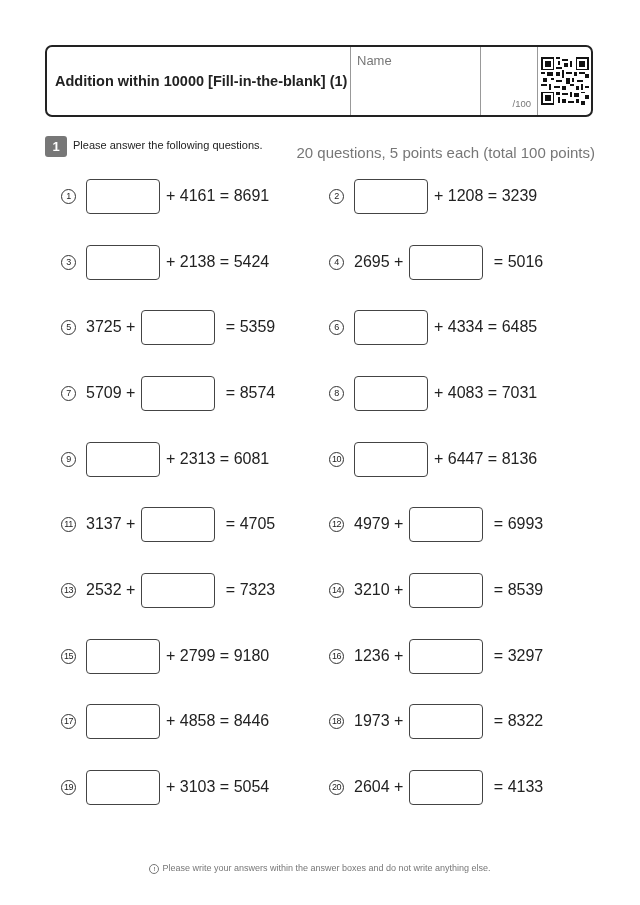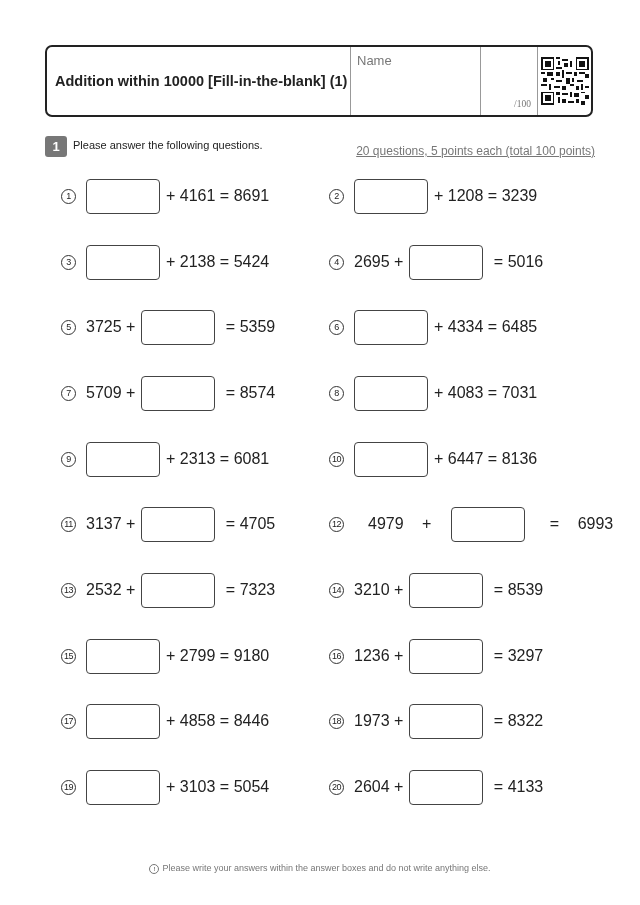--- a/index.html
+++ b/index.html
@@ -15,33 +15,33 @@
     border-right: 1px solid #999; box-sizing: border-box; padding-left: 8px;
   }
   .header .title-cell span { font-weight: bold; font-size: 14.5px; white-space: nowrap; }
   .header .name-cell {
     width: 130px; border-right: 1px solid #999; box-sizing: border-box; position: relative;
   }
   .header .name-cell span { position: absolute; left: 6px; top: 6px; font-size: 13px; color: #777; }
   .header .score-cell {
     width: 57px; border-right: 1px solid #999; box-sizing: border-box; position: relative;
   }
-  .header .score-cell span { position: absolute; right: 6px; bottom: 6px; font-size: 9.5px; color: #777; font-family: Liberation Serif, serif; }
+  .header .score-cell span { position: absolute; right: 6px; bottom: 6px; font-size: 9.5px; color: #777; }
   .header .qr-cell { flex: 1; display: flex; align-items: center; justify-content: center; }
   .qr { width: 48px; height: 48px; }
 
   .section {
     position: absolute; left: 45px; top: 136px; width: 550px; height: 22px;
   }
   .section .badge {
     position: absolute; left: 0; top: 0; width: 22px; height: 21px; background: #777; color: #fff;
     border-radius: 3px; font-weight: bold; font-size: 13px; display: flex; align-items: center; justify-content: center;
   }
   .section .instr { position: absolute; left: 28px; top: 3px; font-size: 11px; color: #222; }
-  .section .points { position: absolute; right: 0; top: 8px; font-size: 12px; color: #777; text-decoration: underline; }
+  .section .points { position: absolute; right: 0; top: 8px; font-size: 15px; color: #777; }
 
   .problem {
     position: absolute; height: 36px; display: flex; align-items: center;
     font-size: 16px; color: #222; white-space: nowrap;
   }
   .num {
     width: 15px; height: 15px; border: 1px solid #333; border-radius: 50%;
     display: inline-flex; align-items: center; justify-content: center;
     font-size: 9px; margin-right: 10px; box-sizing: border-box; letter-spacing: -0.5px;
   }
@@ -219,21 +219,21 @@
       <span class="txt">8136</span>
     </div>
     <div class="problem" style="left: 61px; top: 506px;">
       <span class="num">11</span>
       <span class="txt">3137</span>
       <span class="txt">&nbsp;+</span>
       <span class="box mid"></span>
       <span class="txt">&nbsp;=&nbsp;</span>
       <span class="txt">4705</span>
     </div>
-    <div class="problem" style="left: 329px; top: 506px; gap: 14px;">
+    <div class="problem" style="left: 329px; top: 506px;">
       <span class="num">12</span>
       <span class="txt">4979</span>
       <span class="txt">&nbsp;+</span>
       <span class="box mid"></span>
       <span class="txt">&nbsp;=&nbsp;</span>
       <span class="txt">6993</span>
     </div>
     <div class="problem" style="left: 61px; top: 572px;">
       <span class="num">13</span>
       <span class="txt">2532</span>

